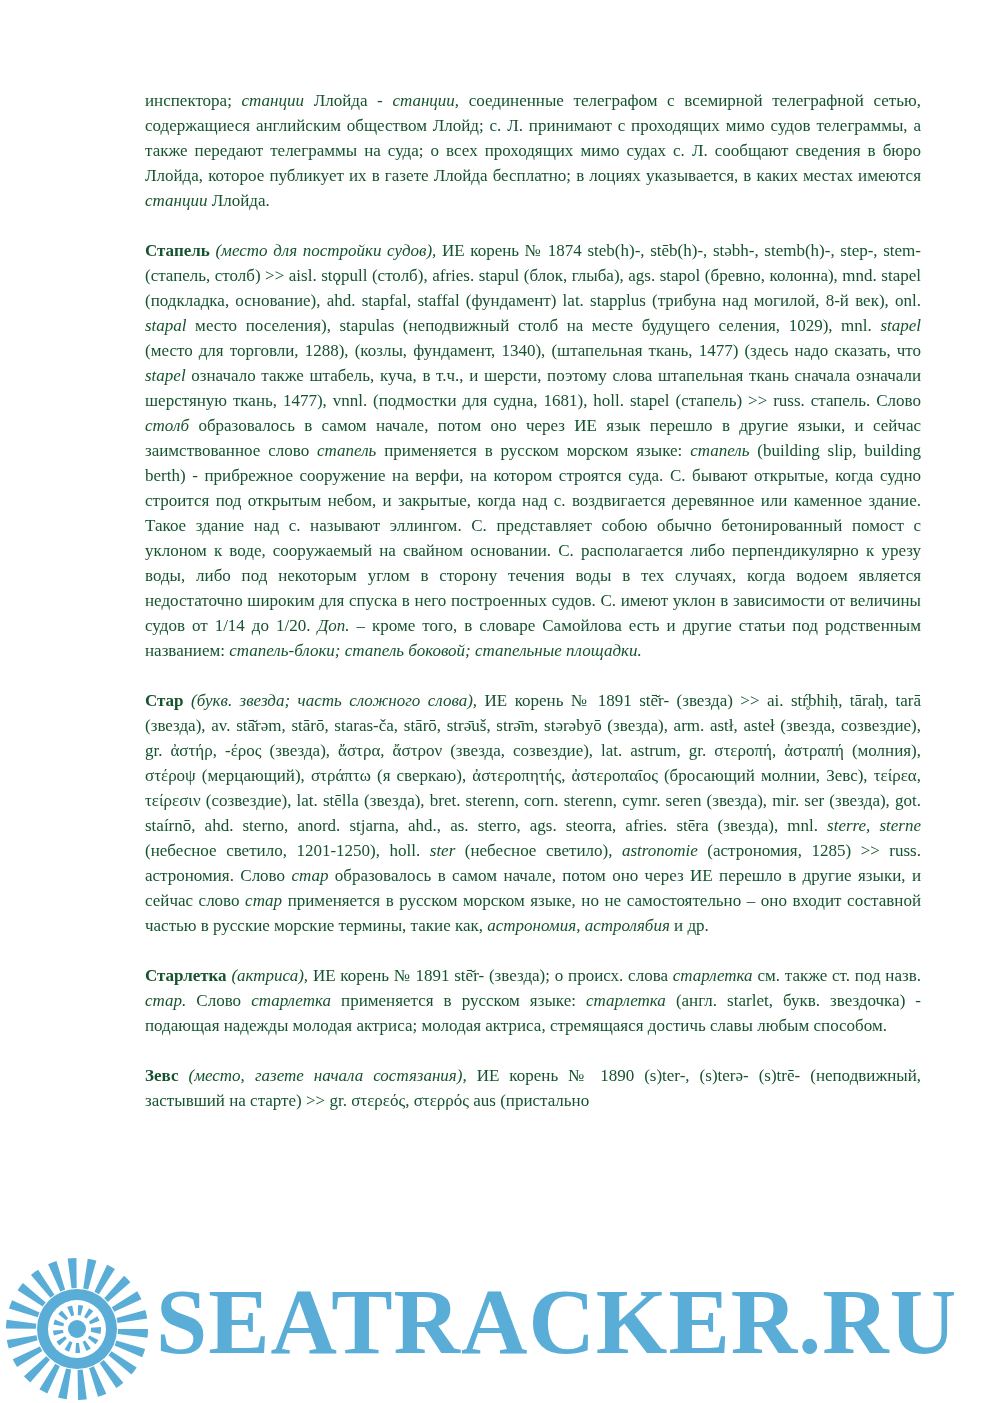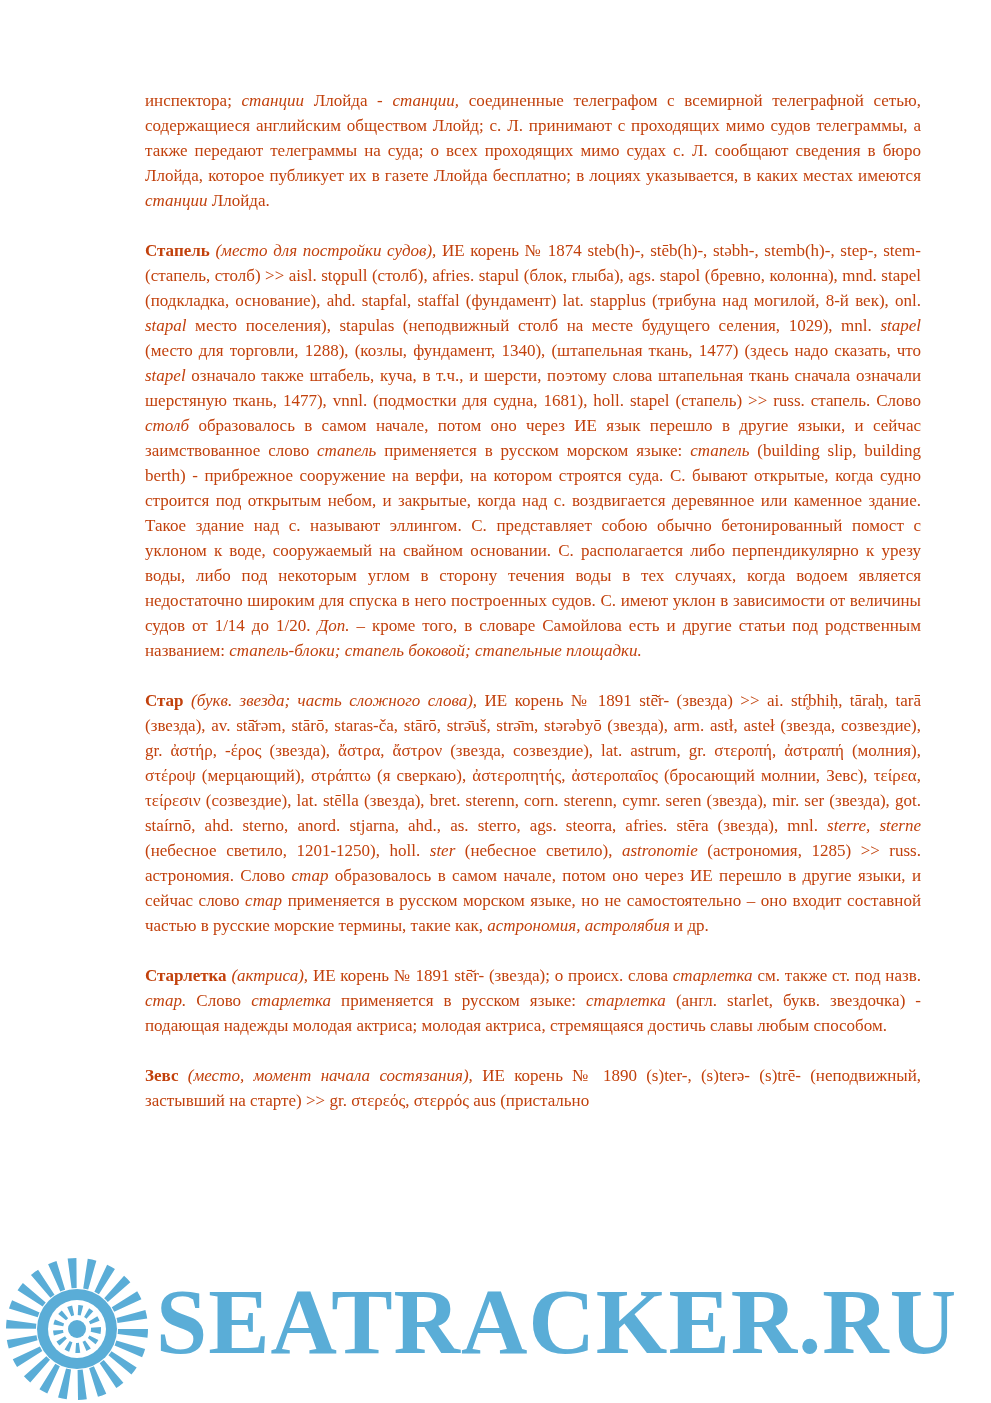--- a/index.html
+++ b/index.html
@@ -9,21 +9,21 @@
     height: 1403px;
     background: #ffffff;
     overflow: hidden;
     font-family: "Liberation Serif", "DejaVu Serif", serif;
   }
   .text-block {
     position: absolute;
     left: 145px;
     top: 88px;
     width: 776px;
-    color: #c2410c;
+    color: #14532d;
     font-size: 17px;
     line-height: 25px;
     text-align: justify;
   }
   .para { margin: 0 0 25px 0; }
   .para span.b { font-weight: bold; }
   .para span.i { font-style: italic; }
   .watermark {
     position: absolute;
     left: 0;
@@ -60,21 +60,21 @@
 </head>
 <body>
 
 <div class="page">
 
   <div class="text-block">
       <p class="para"><span>инспектора;   </span><span class="i">станции</span><span> Ллойда - </span><span class="i">станции,</span><span> соединенные телеграфом с всемирной телеграфной сетью, содержащиеся английским обществом Ллойд;  с. Л. принимают с проходящих мимо судов телеграммы, а также передают телеграммы на суда;  о всех проходящих мимо судах с. Л. сообщают сведения в бюро Ллойда, которое публикует их в газете Ллойда бесплатно;  в лоциях указывается, в каких местах имеются </span><span class="i">станции</span><span> Ллойда.</span></p>
       <p class="para"><span class="b">Стапель </span><span class="i">(место для постройки судов),</span><span> ИЕ корень № 1874 steb(h)-, stēb(h)-, stəbh-, stemb(h)-, step-, stem- (стапель, столб)   &gt;&gt;   aisl. stǫpull (столб), afries. stapul (блок, глыба), ags. stapol (бревно, колонна),  mnd. stapel (подкладка, основание),  ahd. stapfal, staffal (фундамент)   lat. stapplus (трибуна над могилой, 8-й век), onl. </span><span class="i">stapal</span><span> место поселения),  stapulas  (неподвижный столб на месте будущего селения, 1029), mnl. </span><span class="i">stapel</span><span> (место для торговли, 1288), (козлы, фундамент, 1340), (штапельная ткань, 1477) (здесь надо сказать, что </span><span class="i">stapel</span><span> означало также штабель, куча, в т.ч., и шерсти, поэтому слова штапельная ткань сначала означали шерстяную ткань, 1477), vnnl. (подмостки для судна, 1681),  holl. stapel  (стапель)   &gt;&gt;   russ. стапель.    Слово </span><span class="i">столб</span><span> образовалось в самом начале, потом оно через ИЕ язык перешло в другие языки, и сейчас заимствованное слово </span><span class="i">стапель</span><span> применяется в русском морском языке:   </span><span class="i">стапель</span><span> (building slip, building berth) - прибрежное сооружение на верфи, на котором строятся суда.  С. бывают открытые, когда судно строится под открытым небом, и закрытые, когда над с. воздвигается деревянное или каменное здание. Такое здание над с. называют эллингом.    С. представляет собою обычно бетонированный помост с уклоном к воде, сооружаемый на свайном основании.  С. располагается либо перпендикулярно к урезу воды, либо под некоторым углом в сторону течения воды в тех случаях, когда водоем является недостаточно широким для спуска в него построенных судов.  С. имеют уклон в зависимости от величины судов от 1/14 до 1/20.  </span><span class="i">Доп.</span><span> – кроме того, в словаре Самойлова есть и другие статьи под родственным названием:   </span><span class="i">стапель-блоки;   стапель боковой;   стапельные площадки.</span></p>
       <p class="para"><span class="b">Стар </span><span class="i">(букв. звезда; часть сложного слова),</span><span> ИЕ корень № 1891 stē̆r- (звезда)   &gt;&gt;   ai. stŕ̥bhiḥ, tāraḥ, tarā (звезда),   av. stā̆rəm, stārō, staras-ča, stārō, strə̄uš, strə̄m, stərəbyō (звезда),  arm. astł, asteł (звезда, созвездие),  gr. ἀστήρ, -έρος (звезда), ἄστρα, ἄστρον (звезда, созвездие),    lat. astrum,     gr. στεροπή, ἀστραπή (молния), στέροψ (мерцающий), στράπτω (я сверкаю), ἀστεροπητής, ἀστεροπαῖος (бросающий молнии, Зевс), τείρεα, τείρεσιν (созвездие),  lat. stēlla (звезда),  bret. sterenn,  corn. sterenn,  cymr. seren (звезда),  mir. ser (звезда),  got. staírnō, ahd. sterno, anord. stjarna, ahd.,  as. sterro, ags. steorra, afries. stēra (звезда),   mnl. </span><span class="i">sterre, sterne</span><span> (небесное светило, 1201-1250), holl. </span><span class="i">ster</span><span> (небесное светило), </span><span class="i">astronomie</span><span> (астрономия, 1285)    &gt;&gt;    russ. астрономия. Слово </span><span class="i">стар</span><span>  образовалось в самом начале, потом оно через ИЕ перешло в другие языки, и сейчас слово </span><span class="i">стар</span><span> применяется в русском морском языке, но не самостоятельно – оно входит составной частью в русские морские термины, такие как, </span><span class="i">астрономия, астролябия</span><span> и др.</span></p>
       <p class="para"><span class="b">Старлетка </span><span class="i">(актриса),</span><span> ИЕ корень № 1891 stē̆r- (звезда); о происх. слова </span><span class="i">старлетка</span><span> см. также ст. под назв. </span><span class="i">стар.</span><span>   Слово </span><span class="i">старлетка</span><span> применяется в русском языке: </span><span class="i">старлетка</span><span> (англ. starlet, букв. звездочка) - подающая надежды молодая актриса; молодая актриса, стремящаяся достичь славы любым способом.</span></p>
-      <p class="para"><span class="b">Зевс </span><span class="i">(место, момент начала состязания),</span><span> ИЕ корень № 1890 (s)ter-, (s)terə- (s)trē- (неподвижный, застывший на старте)   &gt;&gt;   gr. στερεός, στερρός aus  (пристально</span></p>
+      <p class="para"><span class="b">Зевс </span><span class="i">(место, газете начала состязания),</span><span> ИЕ корень № 1890 (s)ter-, (s)terə- (s)trē- (неподвижный, застывший на старте)   &gt;&gt;   gr. στερεός, στερρός aus  (пристально</span></p>
     </div>
 
   <div class="watermark">
     <svg class="wm-sun" viewBox="0 0 150 150" xmlns="http://www.w3.org/2000/svg">
       <circle cx="75" cy="75" r="56" fill="none" stroke="currentColor" stroke-width="30" stroke-dasharray="7 9"></circle>
       <circle cx="75" cy="75" r="40" fill="currentColor"></circle>
       <circle cx="75" cy="75" r="29" fill="#ffffff"></circle>
       <circle cx="75" cy="75" r="19" fill="none" stroke="currentColor" stroke-width="10" stroke-dasharray="4 5"></circle>
       <circle cx="75" cy="75" r="9" fill="currentColor"></circle>
     </svg>

